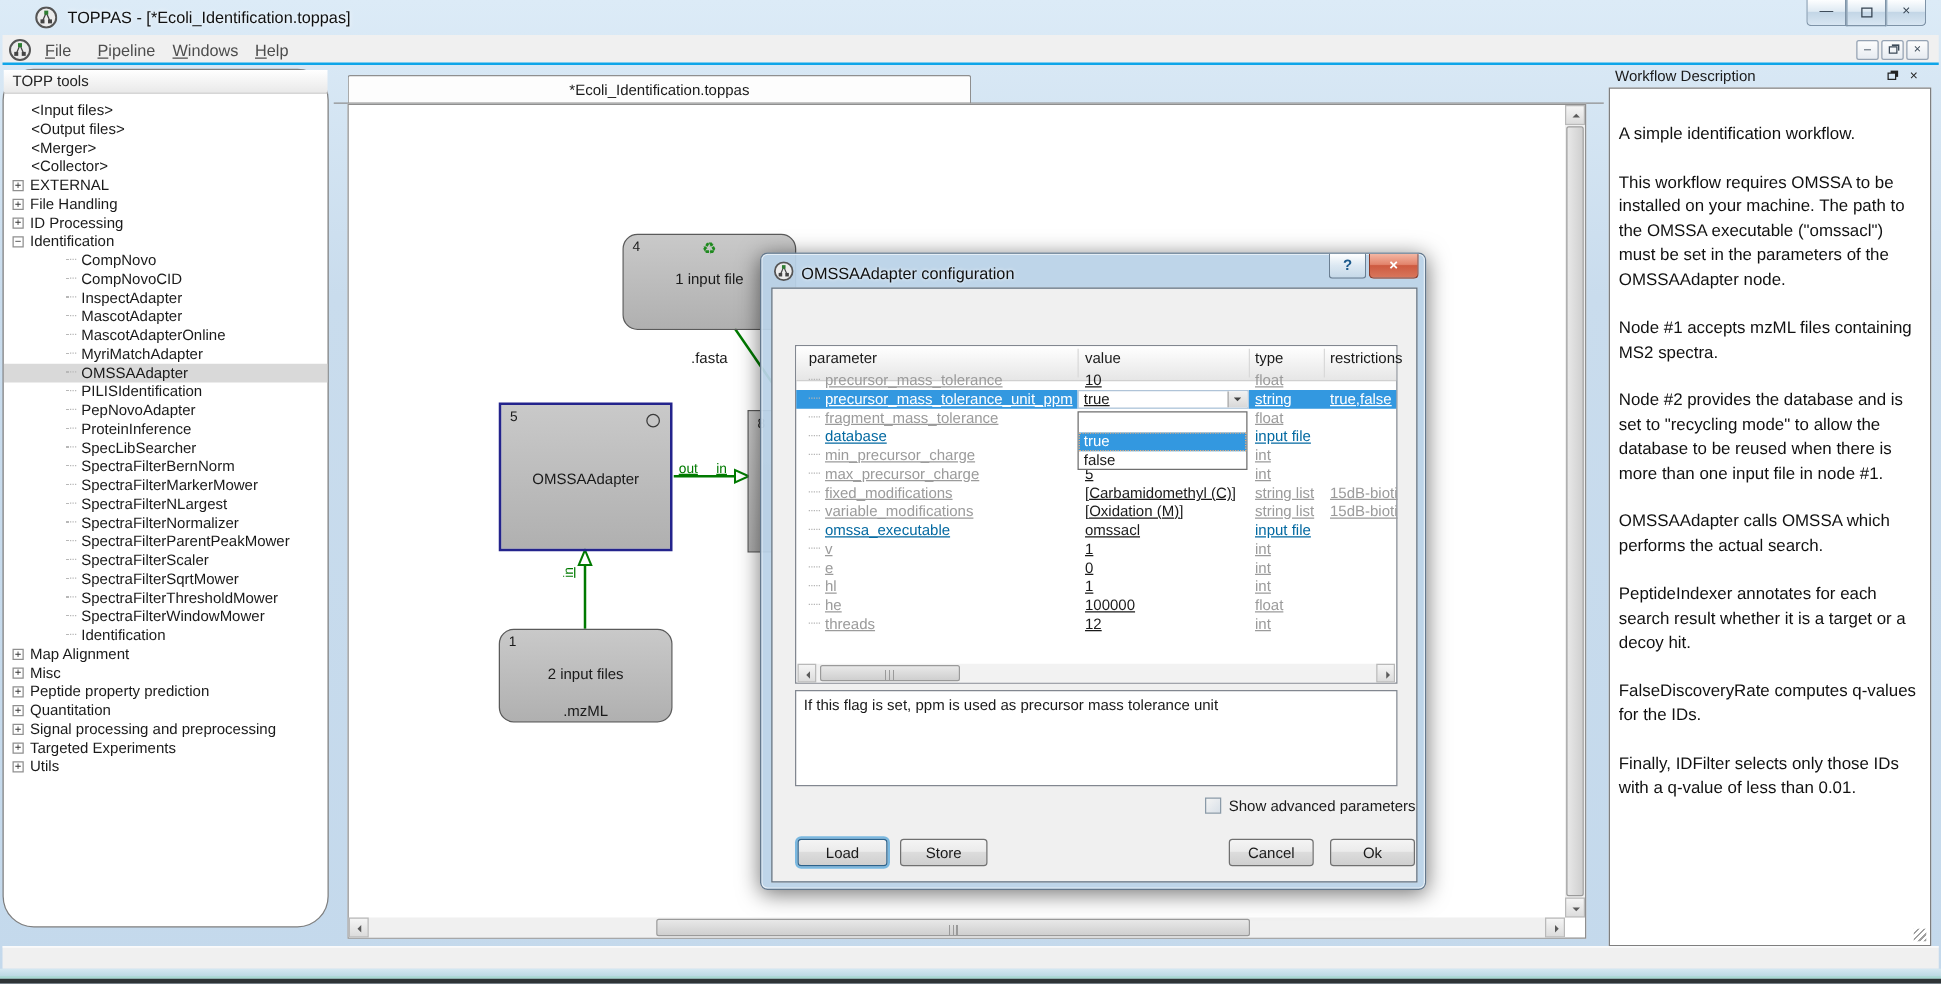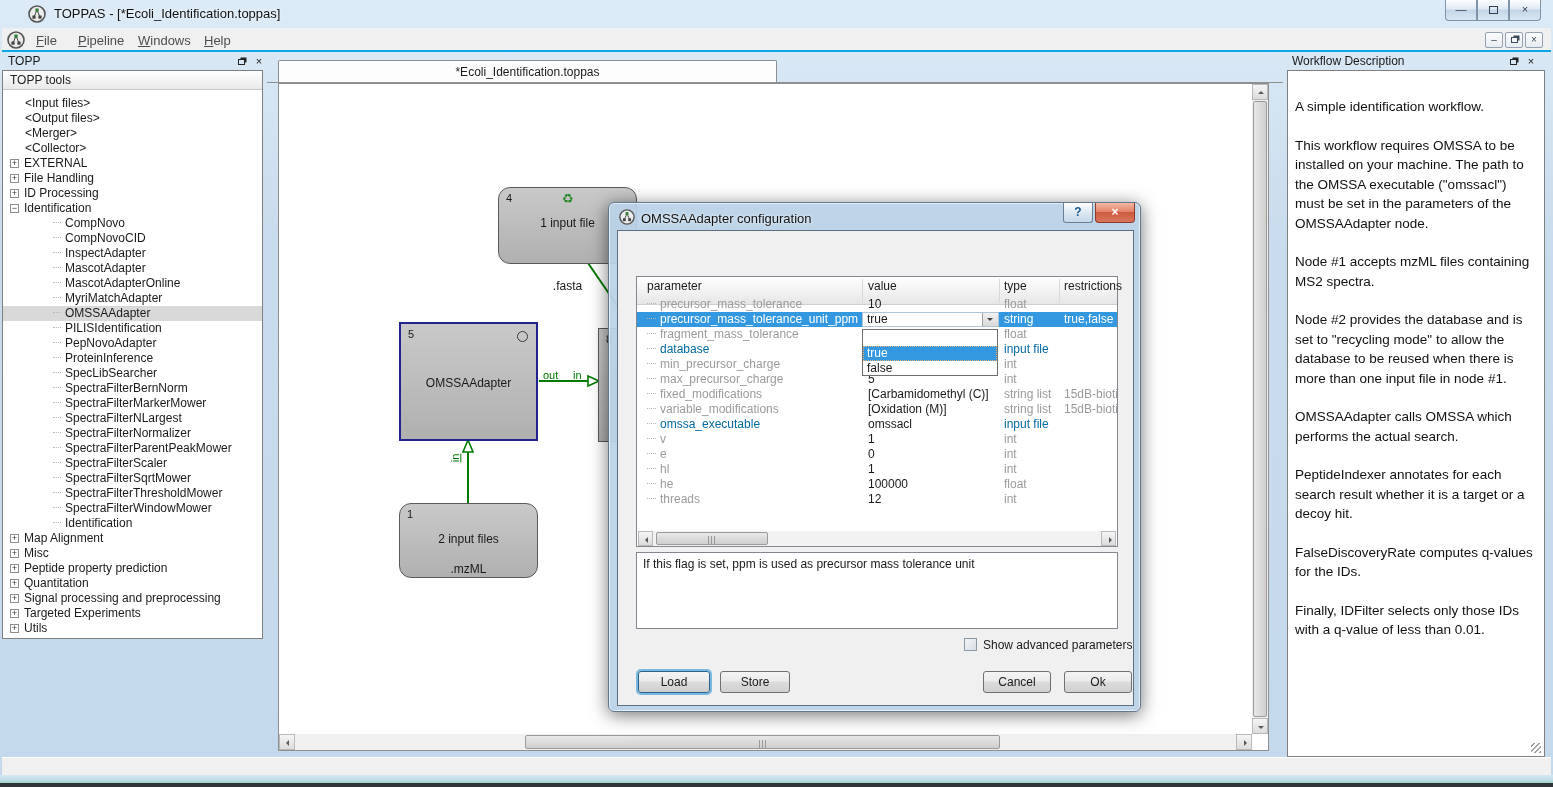--- a/index.html
+++ b/index.html
@@ -78,21 +78,21 @@
   .dlgbtn.help { left:454px; width:30px; background:linear-gradient(180deg,#ffffff,#dce8f2 50%,#c5d8e8); color:#1c5a8c; border-radius:0 0 3px 3px; font-weight:bold; }
   .dlgbtn.close { left:486px; width:40px; background:linear-gradient(180deg,#f4b7a4,#e2846c 45%,#ce5a40 50%,#d8765c); color:#fff; border:1px solid #8c3a28; border-top:none; border-radius:0 0 4px 4px; font-weight:bold; }
   .dclient { position:absolute; left:8px; top:27px; width:517px; height:476px; background:#f0f0f0; border:1px solid #5f6f7f; }
 
   
   .ptable { position:absolute; left:18px; top:45px; width:482px; height:271px; background:#fff; border:1px solid #828790; font-size:12px; }
   .phead { position:absolute; left:0; top:0; right:0; height:28px; background:linear-gradient(180deg,#ffffff,#e6e6e6); border-bottom:1px solid #d0d0d0; color:#1a1a1a; }
   .phead span { position:absolute; top:2px; }
   .phead .sep { position:absolute; top:2px; bottom:2px; width:1px; background:#d9d9d9; }
   .prow { position:absolute; left:0; right:0; height:15px; line-height:15px; white-space:nowrap; }
-  .prow span { position:absolute; overflow:hidden; }
+  .prow span { position:absolute; overflow:hidden;text-decoration:underline; }
   .c-name { left:0; width:224px; padding-left:10px; }
   .c-name::before { content:""; display:inline-block; width:9px; border-top:1px dotted #b5b5b5; margin-right:4px; vertical-align:4px; }
   .c-val  { left:231px; width:130px; color:#1a1a1a; }
   .c-type { left:367px; width:58px; }
   .c-restr{ left:427px; width:54px; }
   .prow.normal .c-name, .prow.normal .c-type, .prow.normal .c-restr { color:#9b9b9b; }
   .prow.required .c-name, .prow.required .c-type { color:#0369a1; }
   .prow.selrow { background:#3398e0; color:#fff; }
   .prow.selrow .c-name, .prow.selrow .c-type, .prow.selrow .c-restr { color:#fff; }
   .combo { position:absolute; left:225px; top:0; width:137px; height:15px; background:#fff; border:1px solid #b0c4d8; }
@@ -162,21 +162,21 @@
       <div class="mdibtn"><span class="restoreglyph"></span></div>
       <div class="mdibtn"><span>×</span></div>
     </div>
   </div>
 
   <div class="dockhdr" style="left:8px; top:54px; width:255px;">
     <span>TOPP</span>
     <span class="dockbtn" style="left:226px;"><span class="floatglyph"></span></span>
     <span class="dockbtn" style="left:244px;"><span>×</span></span>
   </div>
-  <div class="panel" style="left:2px; top:70px; width:261px; height:569px;">
+  <div class="panel" style="left:2px; top:55px; width:261px; height:687px;border-radius:25px;">
     <div class="treehdr">TOPP tools</div>
     <div class="tree">
       <div class="titem l0 noexp"><span class="tlabel">&lt;Input files&gt;</span></div>
       <div class="titem l0 noexp"><span class="tlabel">&lt;Output files&gt;</span></div>
       <div class="titem l0 noexp"><span class="tlabel">&lt;Merger&gt;</span></div>
       <div class="titem l0 noexp"><span class="tlabel">&lt;Collector&gt;</span></div>
       <div class="titem l0"><span class="exp">+</span><span class="tlabel">EXTERNAL</span></div>
       <div class="titem l0"><span class="exp">+</span><span class="tlabel">File Handling</span></div>
       <div class="titem l0"><span class="exp">+</span><span class="tlabel">ID Processing</span></div>
       <div class="titem l0"><span class="exp">−</span><span class="tlabel">Identification</span></div>

